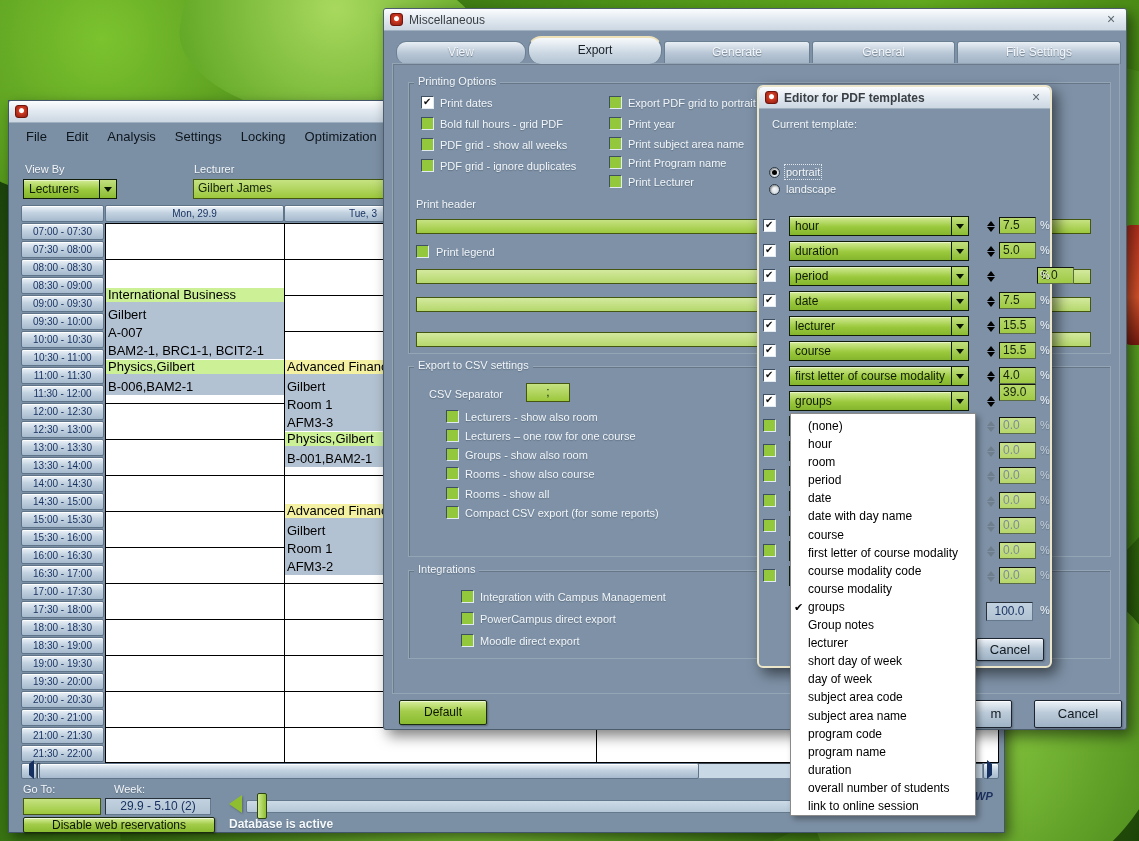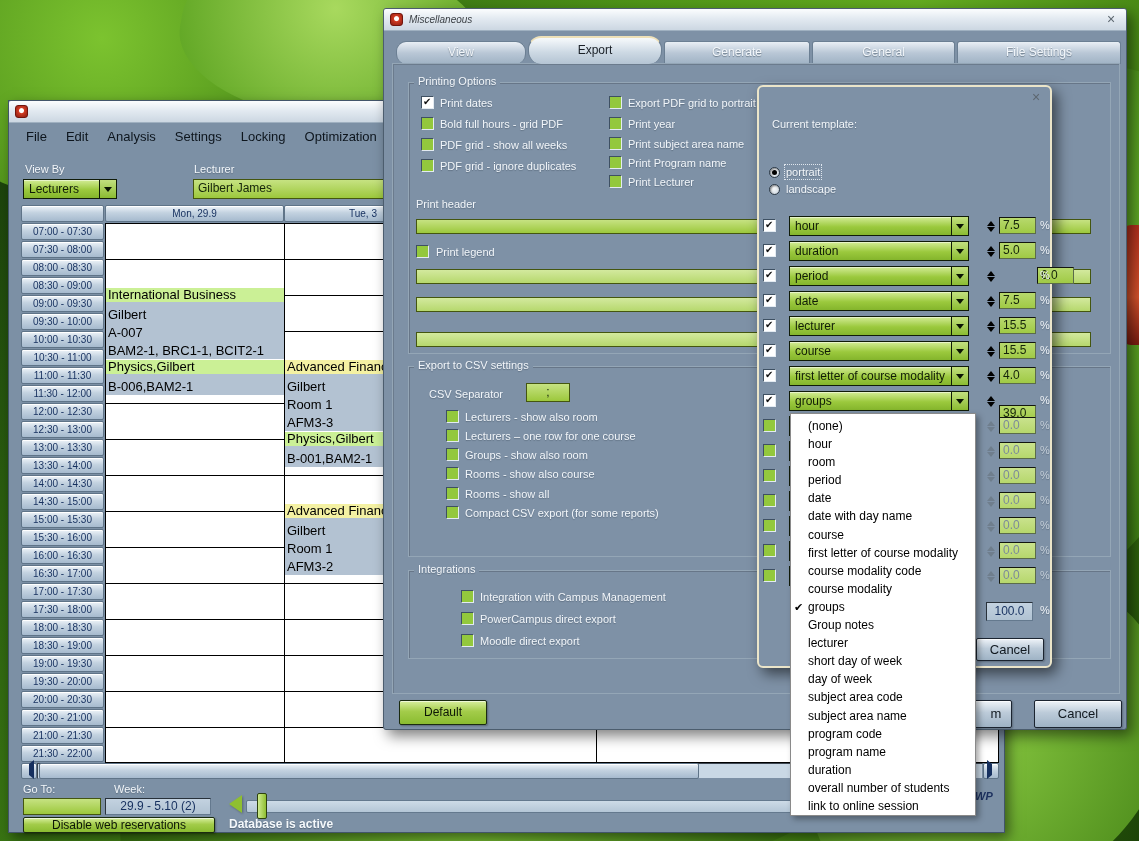--- a/index.html
+++ b/index.html
@@ -13,21 +13,21 @@
   .leaf3{right:-90px;top:60px;width:340px;height:560px;background:radial-gradient(circle at 35% 35%,#6fbd2e,#2f6a0c);transform:rotate(14deg);}
   .leaf4{right:-40px;bottom:-60px;width:380px;height:300px;background:radial-gradient(circle at 45% 40%,#8ccc43,#3e7d12);transform:rotate(-22deg);}
   .leaf5{left:120px;bottom:-50px;width:700px;height:140px;background:radial-gradient(circle at 50% 40%,#79bf33,#356f0e);transform:rotate(-2deg);}
   .macaw{position:absolute;right:0px;top:225px;width:16px;height:120px;background:linear-gradient(#b3301e,#d8542c 60%,#7c1c10);border-radius:8px 0 0 8px;}
   
   .titlebar{position:absolute;left:0;top:0;right:0;height:22px;
     background:linear-gradient(#fbfdfe,#e3eaf1 45%,#ccd7e2);
     border-bottom:1px solid #9fb0c0;display:flex;align-items:center;border-radius:2px 2px 0 0;}
   .app-icon{width:13px;height:13px;margin:0 6px 0 6px;border-radius:3px;border:1px solid #71140c;
     background:radial-gradient(circle at 50% 42%,#fff 0 2px,#cf3a22 3px,#8b1d12);flex:none;}
-  .title-text{font-size:10px;color:#3a3f44;white-space:nowrap;font-style:italic;}
+  .title-text{font-size:12px;color:#3a3f44;white-space:nowrap;}
   .close-x{position:absolute;top:3px;width:18px;height:16px;text-align:center;color:#5d6770;
     font-size:14px;line-height:15px;cursor:default;}
   .close-x::after{content:'×';}
   .wlabel{position:absolute;color:#f2f6fa;font-size:11px;white-space:nowrap;text-shadow:0 1px 1px rgba(40,55,70,.35);}
   .cb{position:absolute;width:13px;height:13px;background:#93c83d;
     border:1px solid;border-color:#42546617 ;border-color:#3e5062 #e3ebf2 #e3ebf2 #3e5062;}
   .cb.checked{background:#fff;}
   .cb.checked::after{content:'✔';position:absolute;left:1px;top:-1px;font-size:10px;color:#111;}
   .cbrow{position:absolute;left:0;height:14px;}
   .cbrow .cb{left:0;top:0;}
@@ -369,20 +369,24 @@
         <span class="cblabel">Moodle direct export</span>
       </div>
     </div>
 
   <div class="gbtn" style="left:15px;top:691px;width:88px;height:25px;line-height:23px;">Default</div>
   <div class="graybtn" style="left:552px;top:691px;width:76px;height:28px;line-height:26px;text-indent:44px;overflow:hidden;">m</div>
   <div class="graybtn" style="left:650px;top:691px;width:88px;height:28px;line-height:26px;">Cancel</div>
 </div>
 
 <div class="editor-dialog">
+  <div class="titlebar">
+    <span class="app-icon"></span>
+    <span class="title-text" style="font-weight:bold;">Editor for PDF templates</span>
+  </div>
   <span class="close-x" style="right:5px;"></span>
 
   <div class="wlabel" style="left:13px;top:31px;">Current template:</div>
   <span class="radio sel" style="left:10px;top:80px;"></span>
   <span class="rlabel focus" style="left:27px;top:79px;">portrait</span>
   <span class="radio" style="left:10px;top:97px;"></span>
   <span class="rlabel" style="left:27px;top:96px;">landscape</span>
 
   <div id="editor-rows" style="position:absolute;inset:0;">
       <span class="cb checked" style="left: 4px; top: 132px;"></span>
@@ -480,21 +484,21 @@
       <div class="gdrop edrop" style="top: 304px;">
         <span class="gdrop-label">groups</span>
         <span class="gdrop-btn">
           <span class="tri-down"></span>
         </span>
       </div>
       <div class="spinner" style="top: 305px;">
         <span class="tri-up-s"></span>
         <span class="tri-down-s"></span>
       </div>
-      <div class="valfield" style="top: 318px;">39.0</div>
+      <div class="valfield" style="top: 297px;">39.0</div>
       <span class="pct" style="top: 307px;">%</span>
       <span class="cb" style="left: 4px; top: 332px;"></span>
       <div class="gdrop edrop" style="top: 329px;">
         <span class="gdrop-label"></span>
         <span class="gdrop-btn">
           <span class="tri-down"></span>
         </span>
       </div>
       <div class="spinner dim" style="top: 330px;">
         <span class="tri-up-s"></span>

